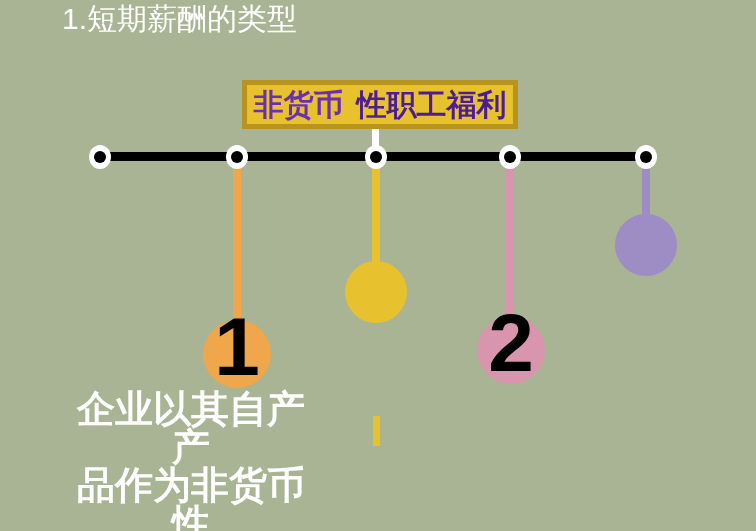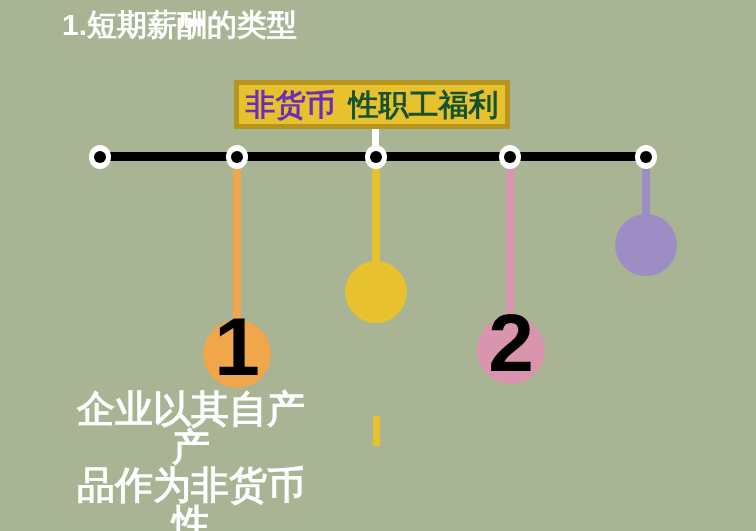--- a/index.html
+++ b/index.html
@@ -18,53 +18,53 @@
     width: 756px;
     height: 531px;
     background: #a8b493;
     overflow: hidden;
   }
 
   
   #page-title {
     position: absolute;
     left: 62px;
-    top: 8px;
+    top: 2px;
     font-size: 30px;
-    font-weight: bold;
+    font-weight: normal;
     color: #ffffff;
     letter-spacing: 0px;
     white-space: nowrap;
     line-height: 1.15;
   }
 
   
   #banner {
     position: absolute;
-    left: 234px;
+    left: 242px;
     top: 80px;
     width: 276px;
     height: 49px;
     box-sizing: border-box;
     background: #e8c12e;
     border: 5px solid #b8931e;
     display: flex;
     align-items: center;
     justify-content: center;
     overflow: hidden;
     gap: 13px;
   }
   #banner .seg {
     font-size: 30px;
     font-weight: bold;
     line-height: 1;
     white-space: nowrap;
   }
   #banner .seg-accent { color: #6b2fb5; }
-  #banner .seg-plain  { color: #14532d; }
+  #banner .seg-plain  { color: #4c1d95; }
 
   
   #banner-connector {
     position: absolute;
     left: 372px;
     top: 129px;
     width: 7px;
     height: 28px;
     background: #ffffff;
   }

